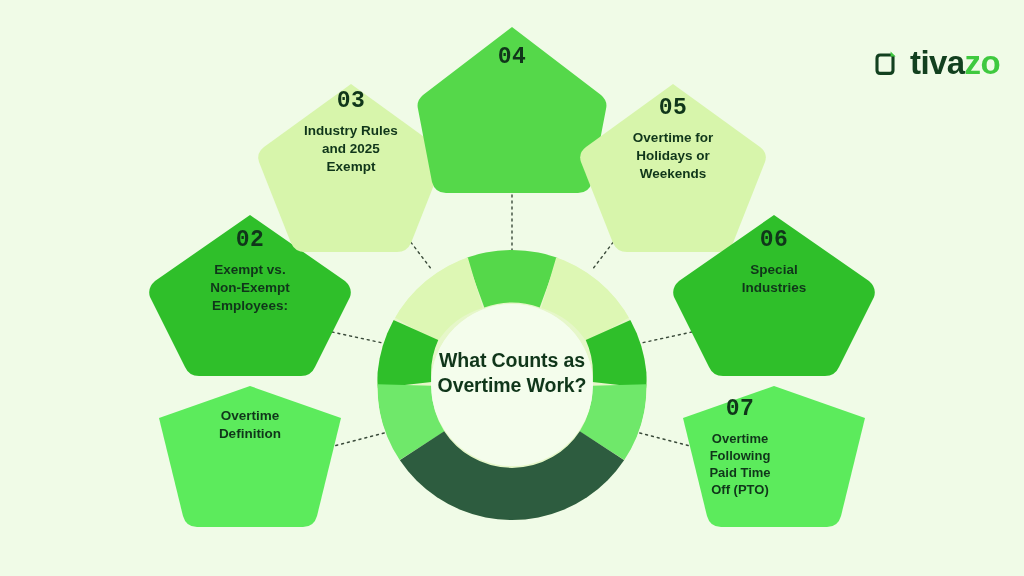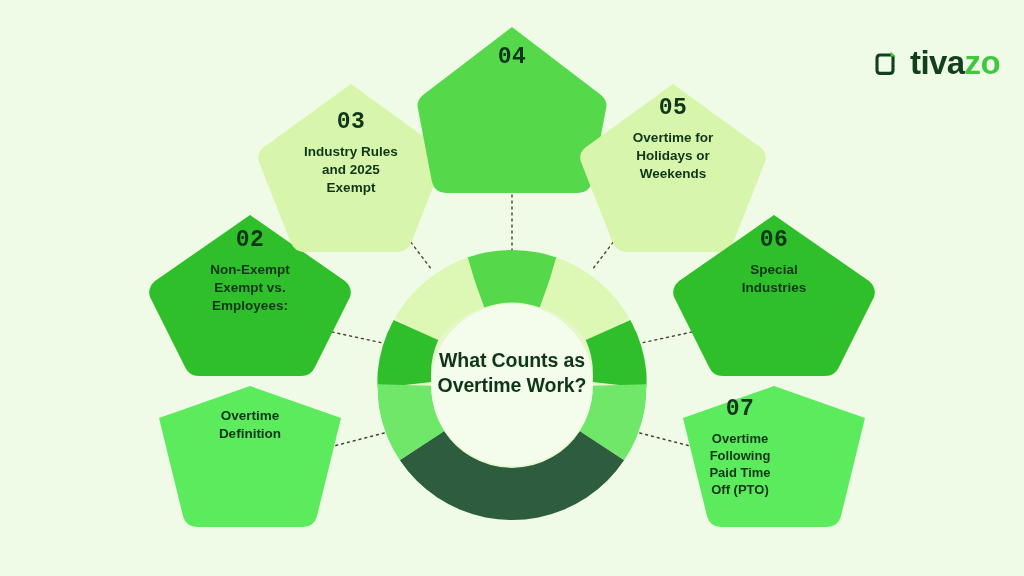--- a/index.html
+++ b/index.html
@@ -149,27 +149,27 @@
   <div class="node-label" style="left:160px; top:398px; width:180px;">
     <div class="node-title">
       <div>Overtime</div>
       <div>Definition</div>
     </div>
   </div>
 
   <div class="node-label" style="left:160px; top:229px; width:180px;">
     <div class="node-num">02</div>
     <div class="node-title">
+      <div>Exempt vs.</div>
       <div>Non-Exempt</div>
-      <div>Exempt vs.</div>
       <div>Employees:</div>
     </div>
   </div>
 
-  <div class="node-label" style="left:261px; top:111px; width:180px;">
+  <div class="node-label" style="left:261px; top:90px; width:180px;">
     <div class="node-num">03</div>
     <div class="node-title">
       <div>Industry Rules</div>
       <div>and 2025</div>
       <div>Exempt</div>
     </div>
   </div>
 
   <div class="node-label" style="left:422px; top:46px; width:180px;">
     <div class="node-num">04</div>

